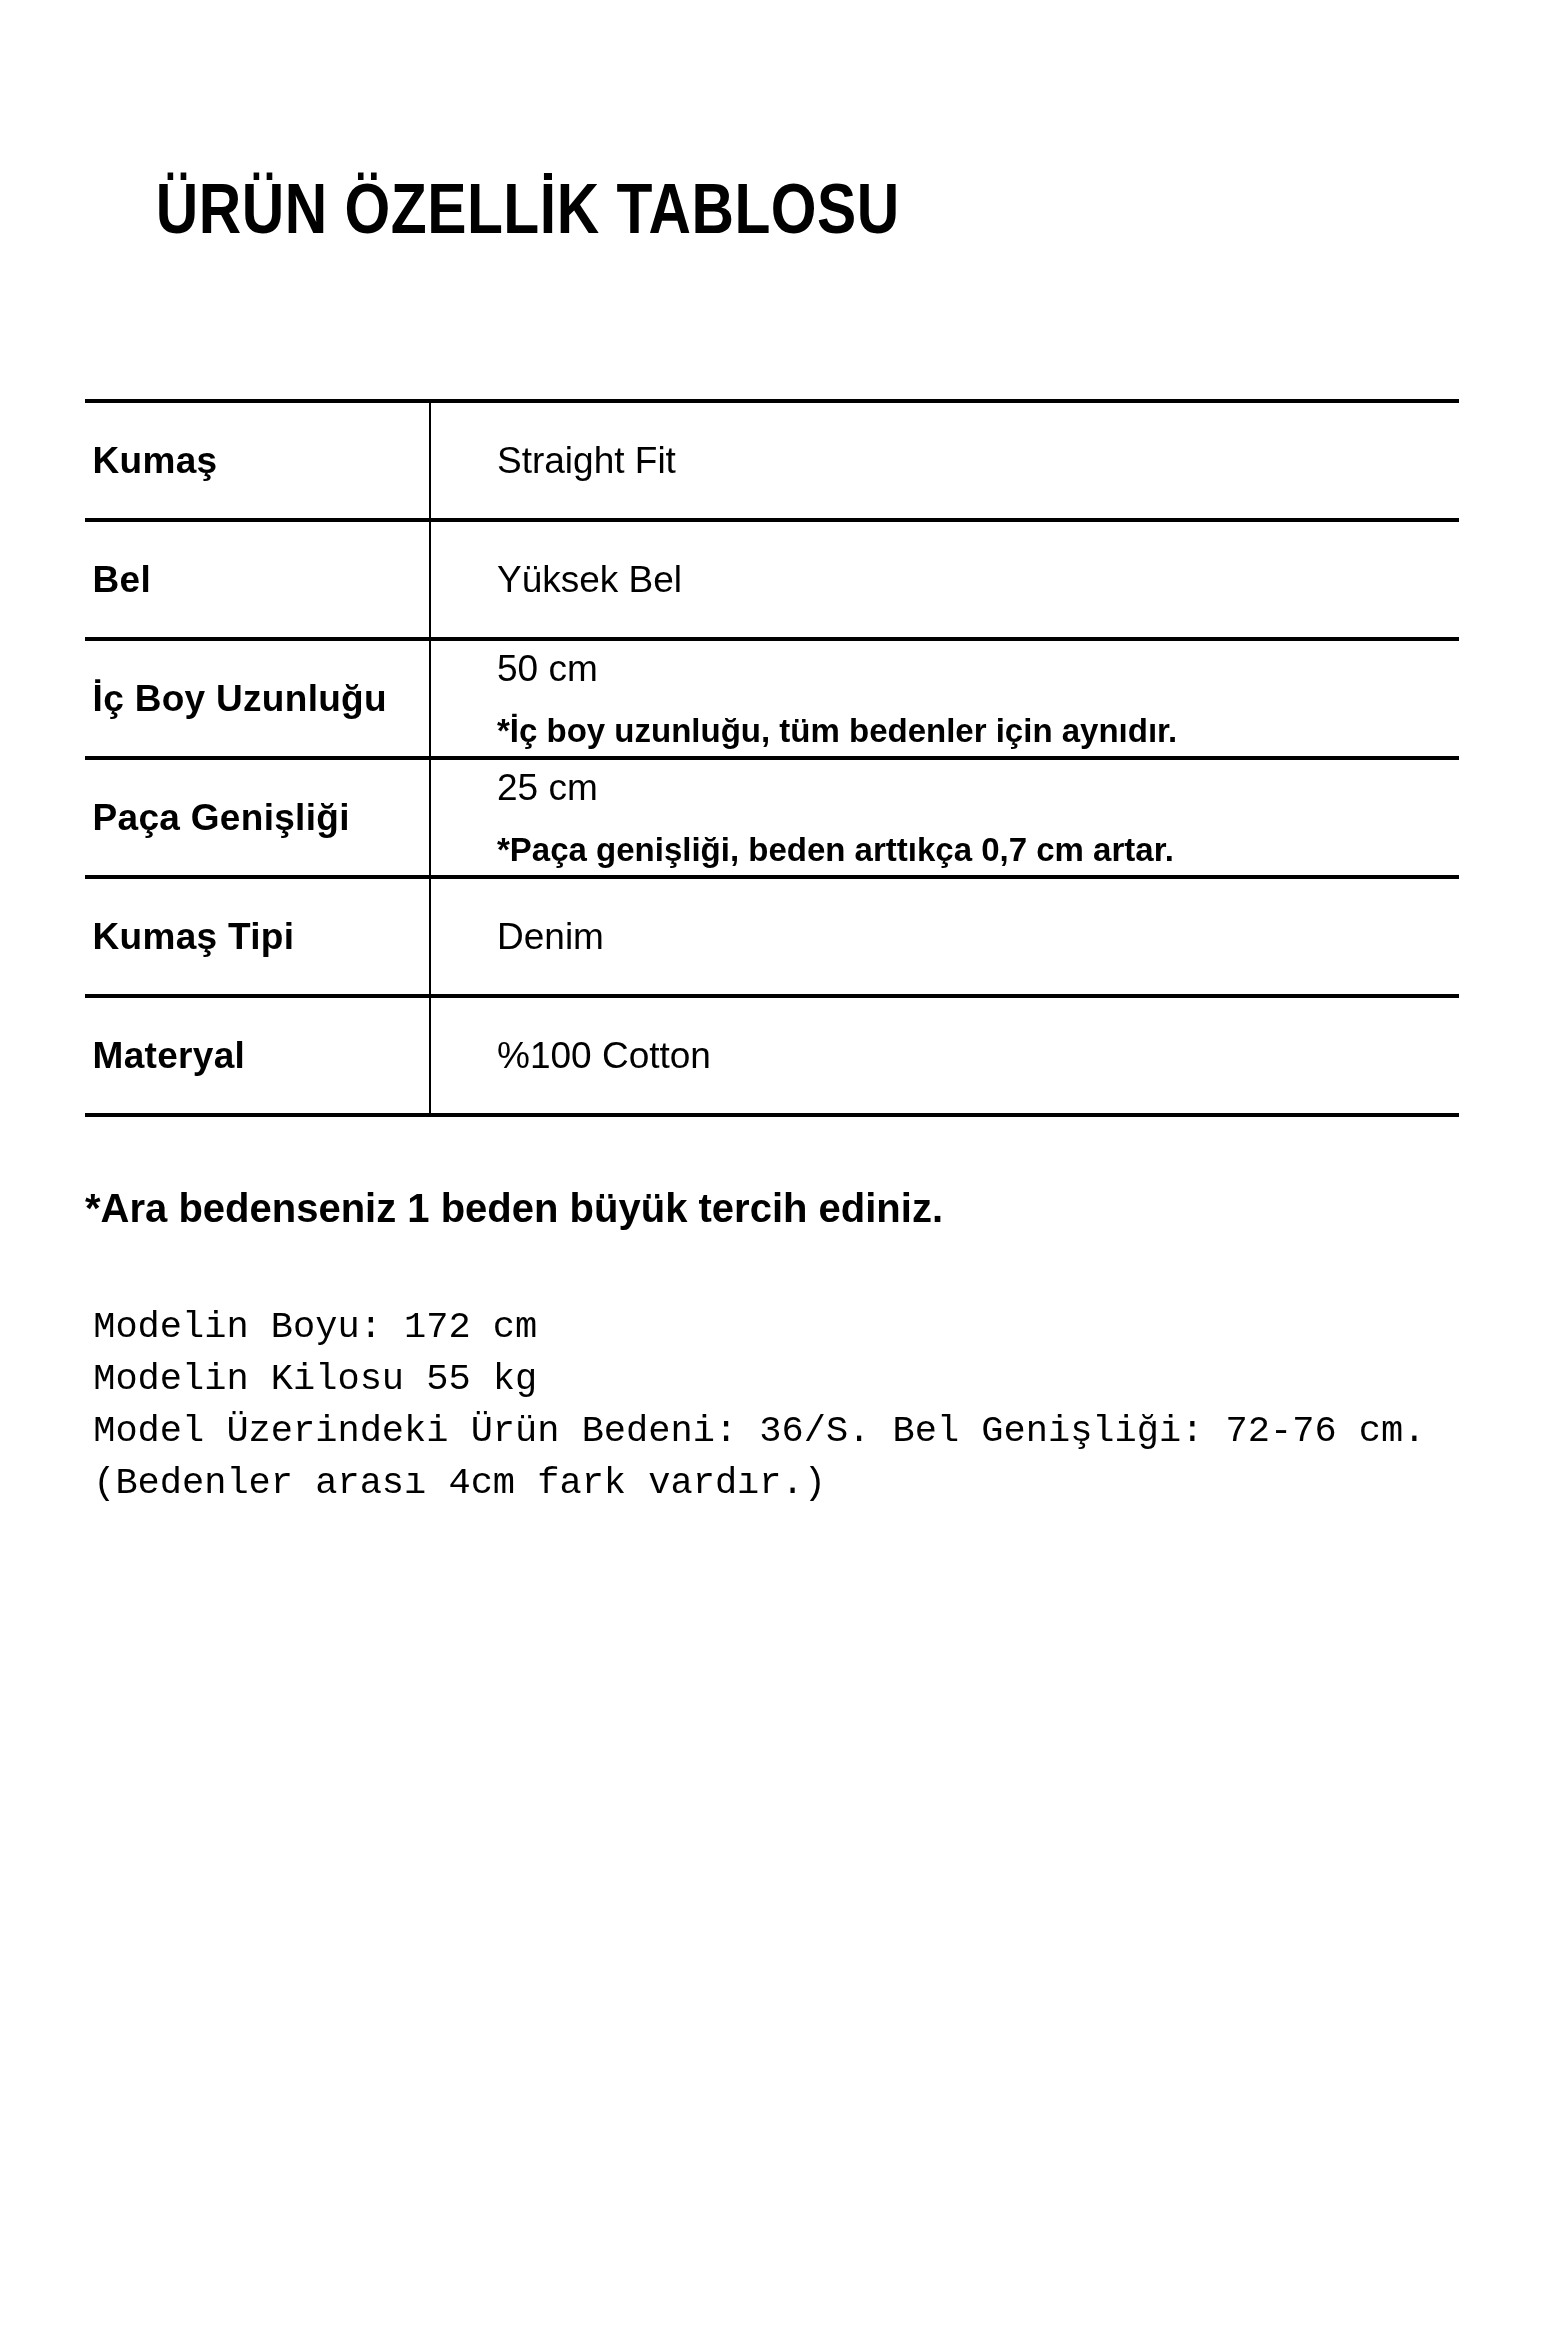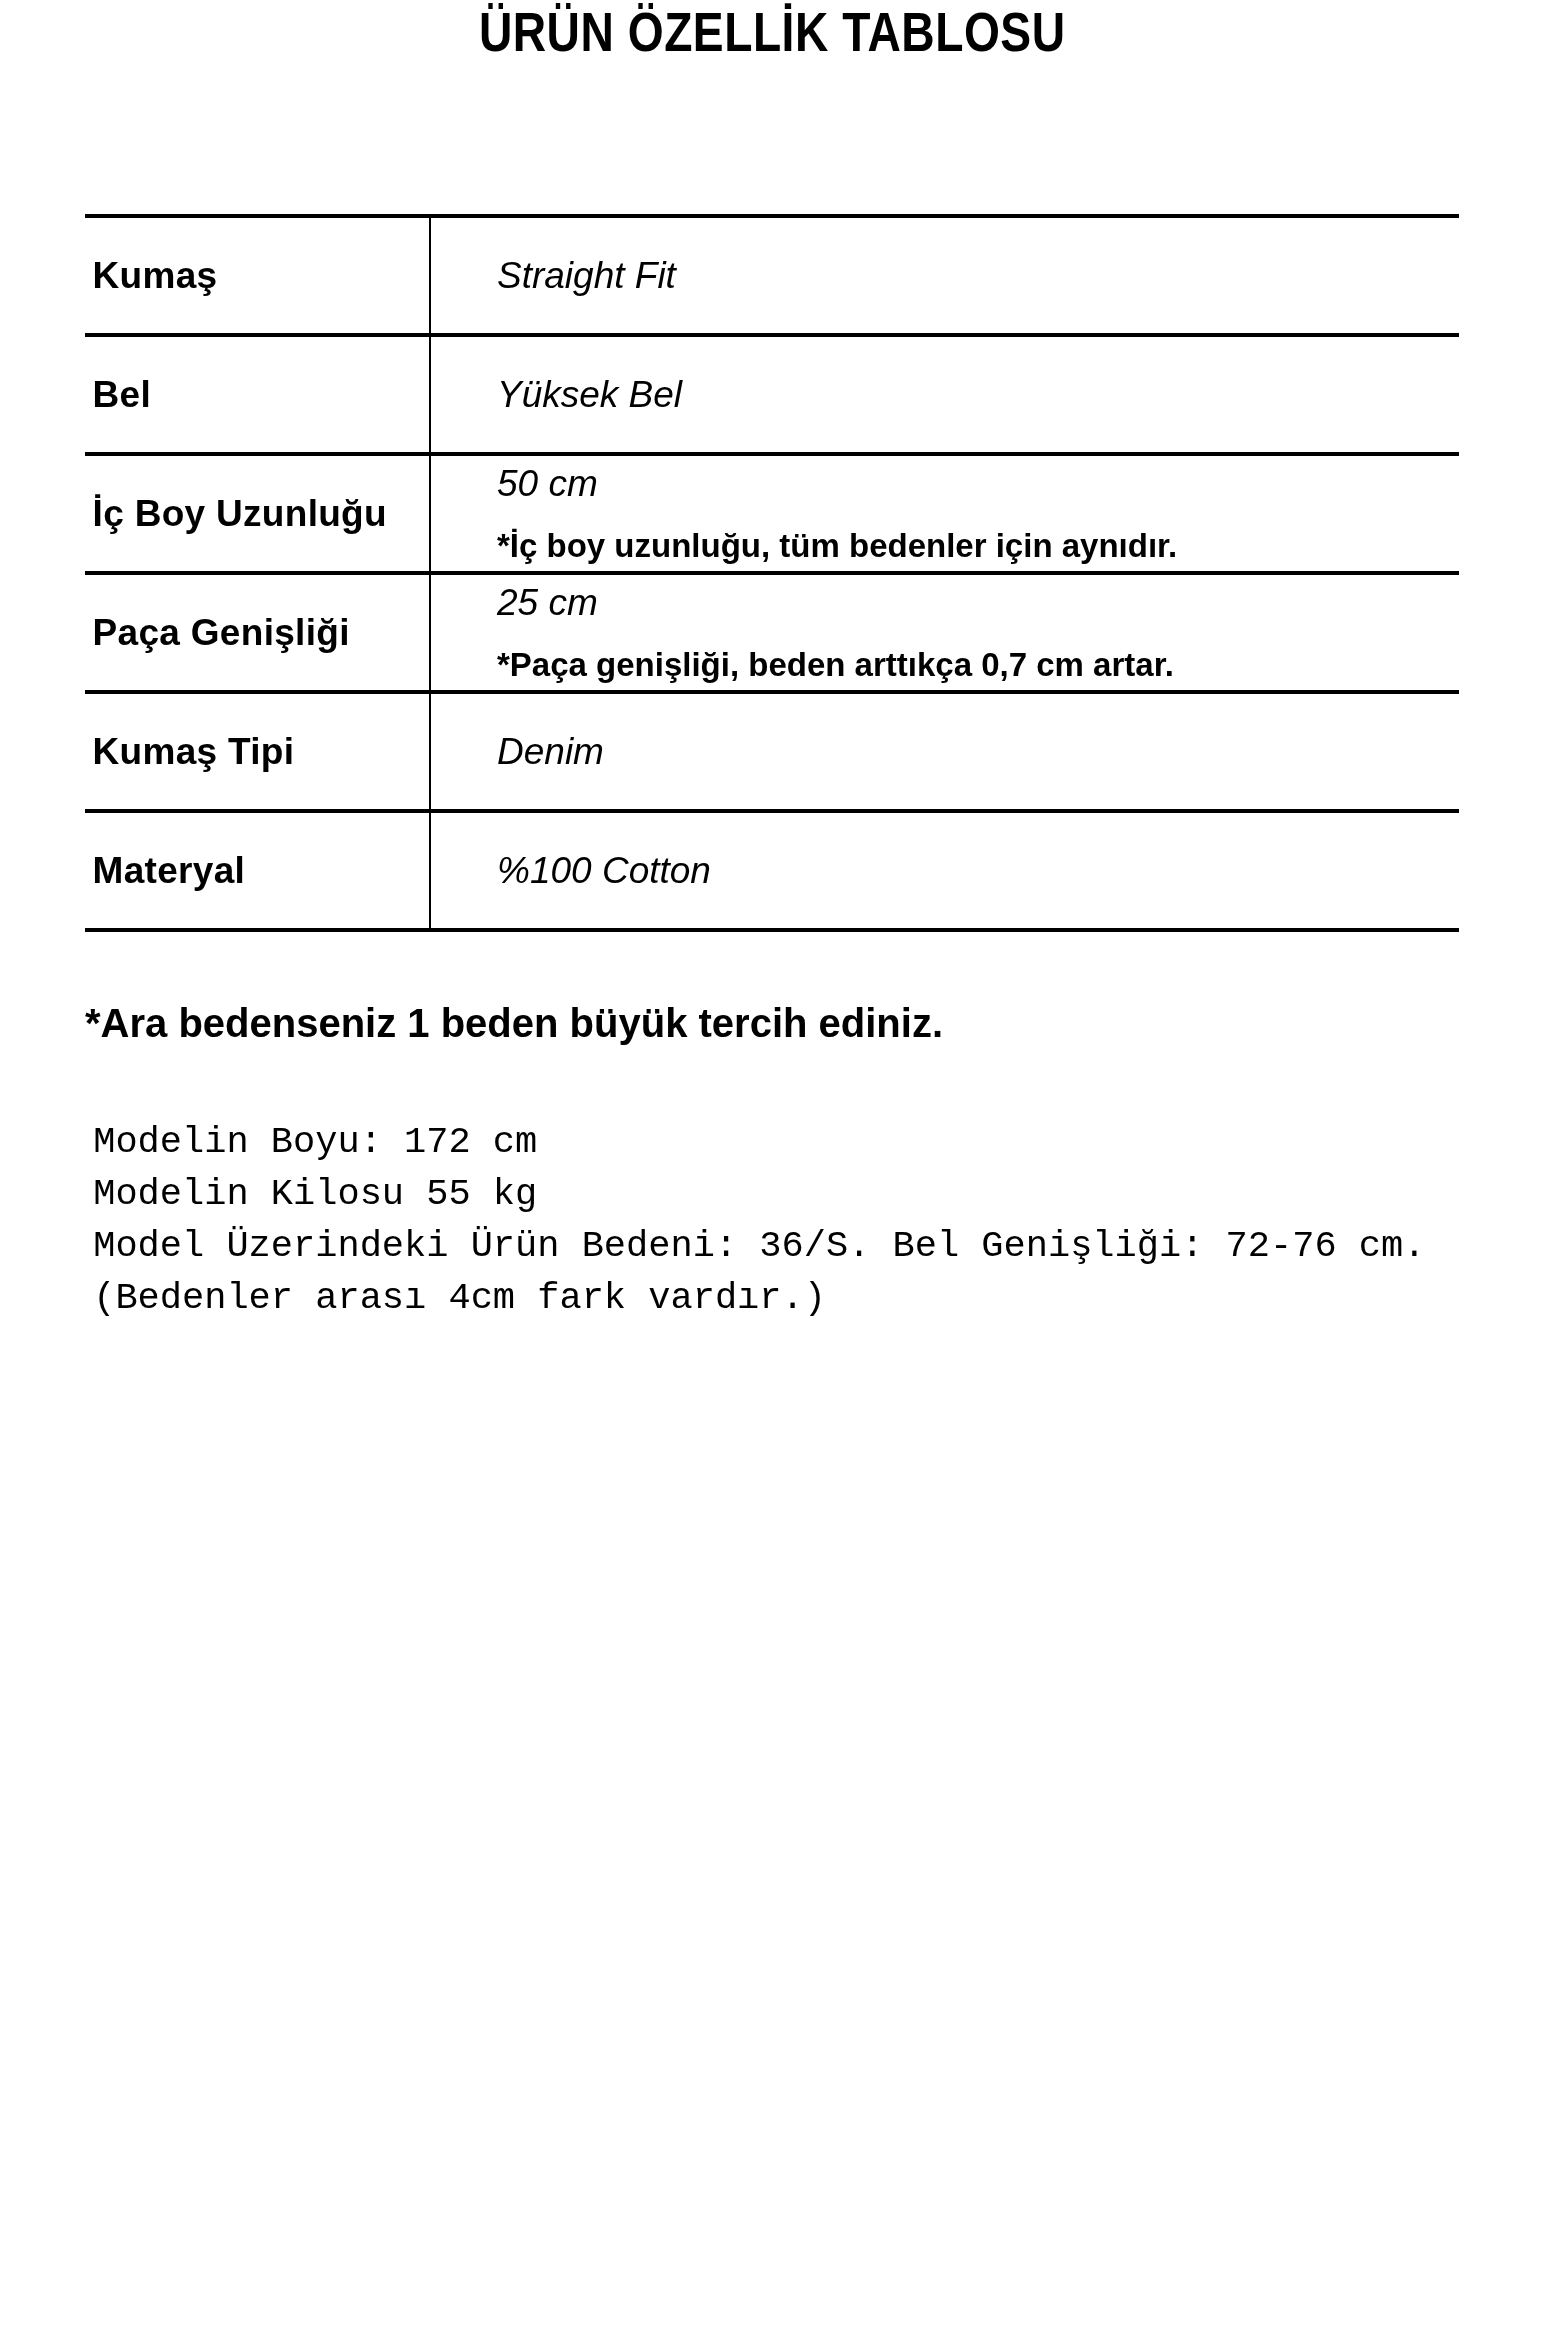--- a/index.html
+++ b/index.html
@@ -11,22 +11,23 @@
     font-family: "Liberation Sans", "DejaVu Sans", sans-serif;
     overflow: hidden;
   }
   .sheet {
     width: 1561px;
     height: 2342px;
     padding: 0 102px 0 85px;
   }
   
   .title {
-    text-align: center;
-    font-size: 55px;
+    margin-top: 169px;
+    text-align: left;
+    font-size: 70px;
     font-weight: 700;
     letter-spacing: 0.6px;
     white-space: nowrap;
   }
   .title .condense {
     display: inline-block;
     transform: scaleX(0.84);
     transform-origin: 50% 50%;
   }
   
@@ -60,21 +61,21 @@
     font-weight: 700;
     letter-spacing: 0.3px;
   }
   .cell-value {
     flex: 1 1 auto;
     display: flex;
     flex-direction: column;
     justify-content: center;
     padding-left: 66px;
   }
-  .value-main { font-size: 37px; font-style: italic; }
+  .value-main { font-size: 37px; }
   .value-note { font-size: 33px; margin-top: 22px; font-weight: bold; }
   .value-note:empty { display: none; }
   
   .warning {
     margin-top: 69px;
     font-size: 40px;
     font-weight: 700;
     color: #000000;
     max-width: 1374px;
   }

